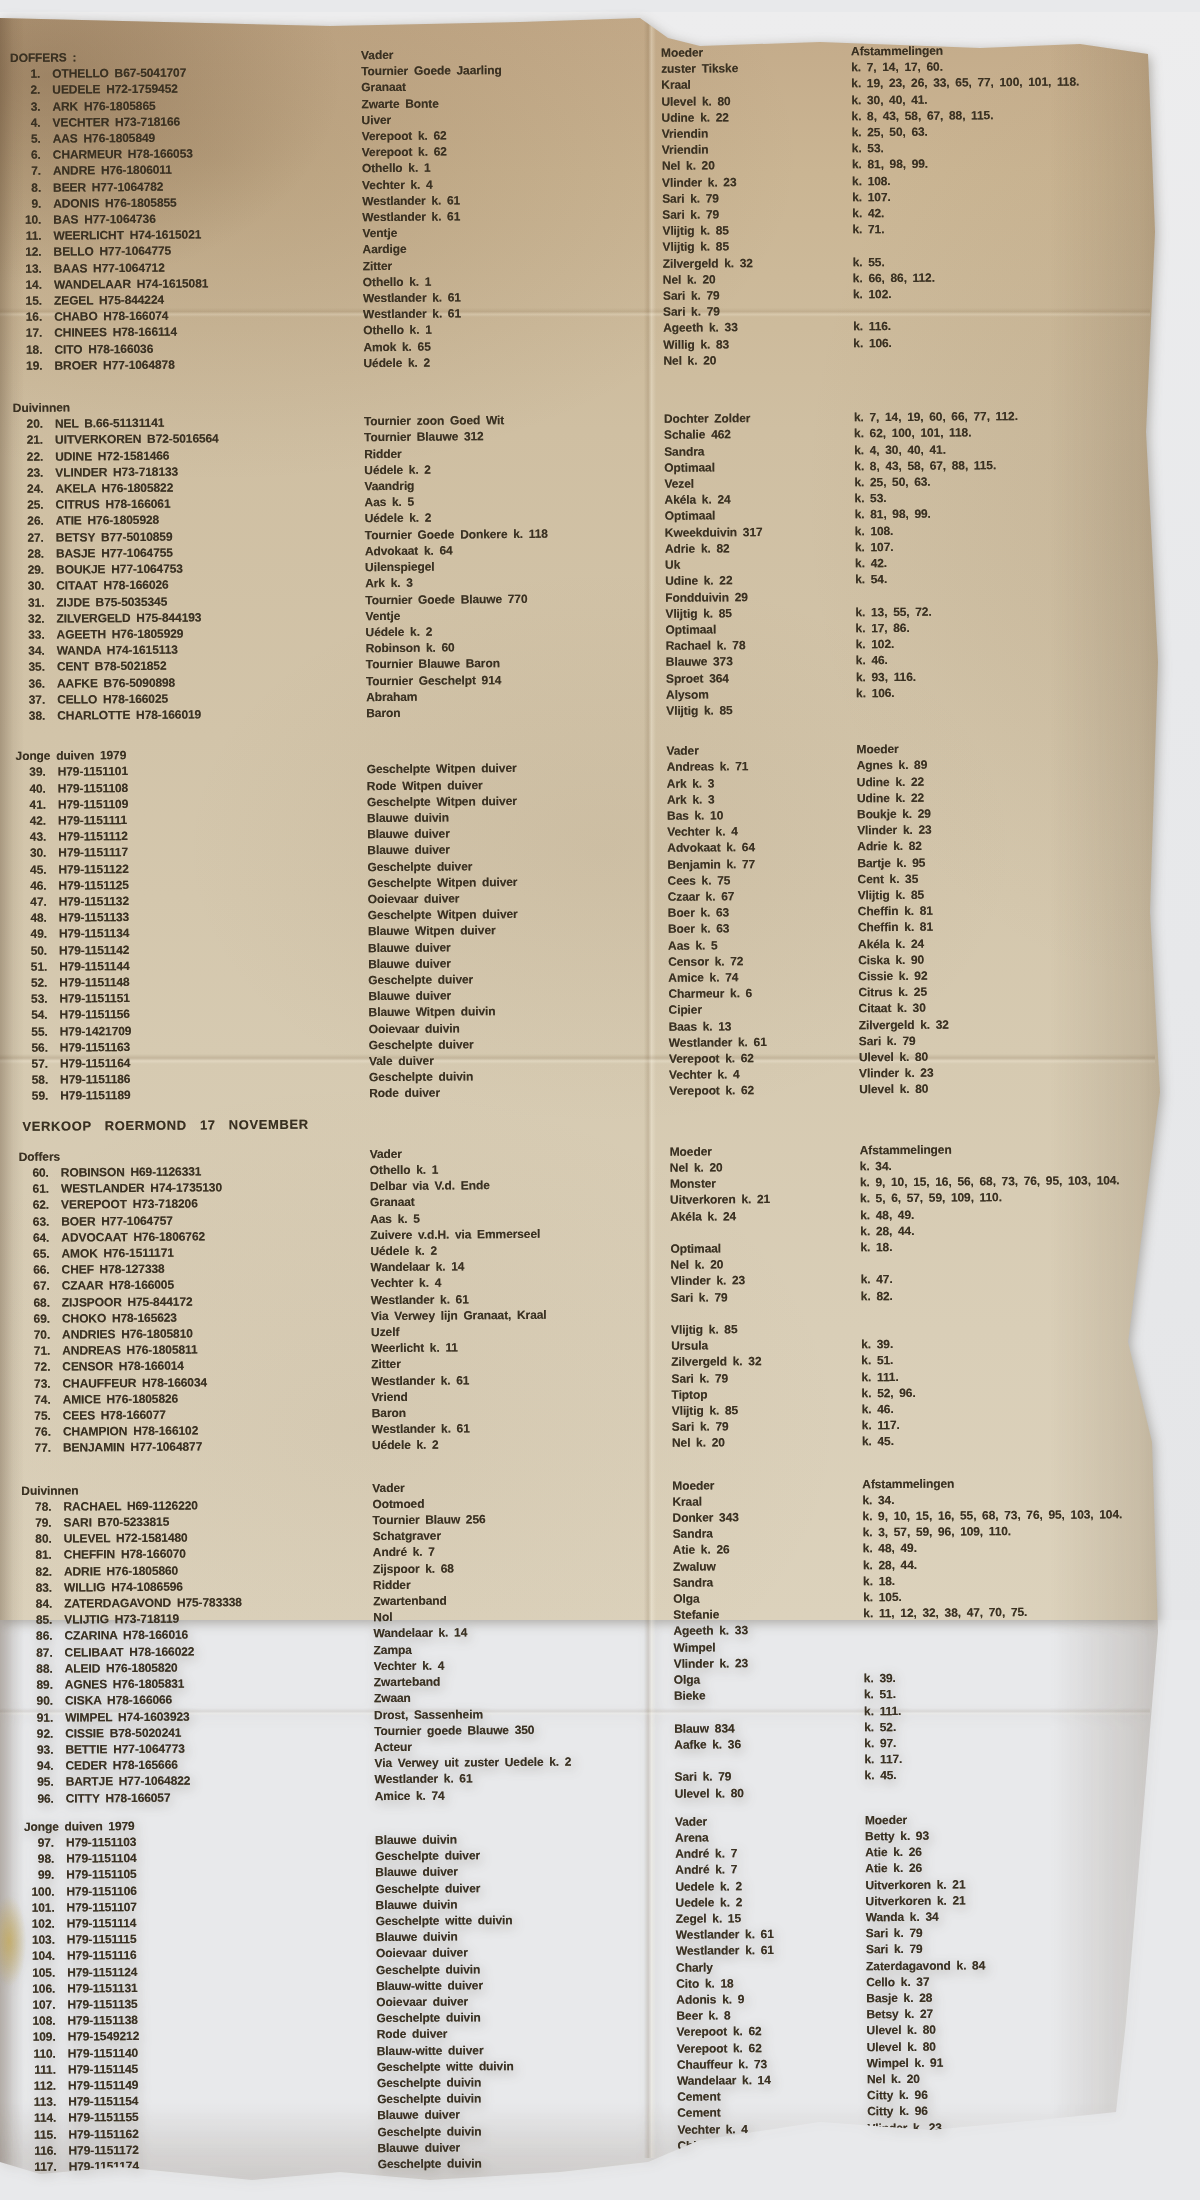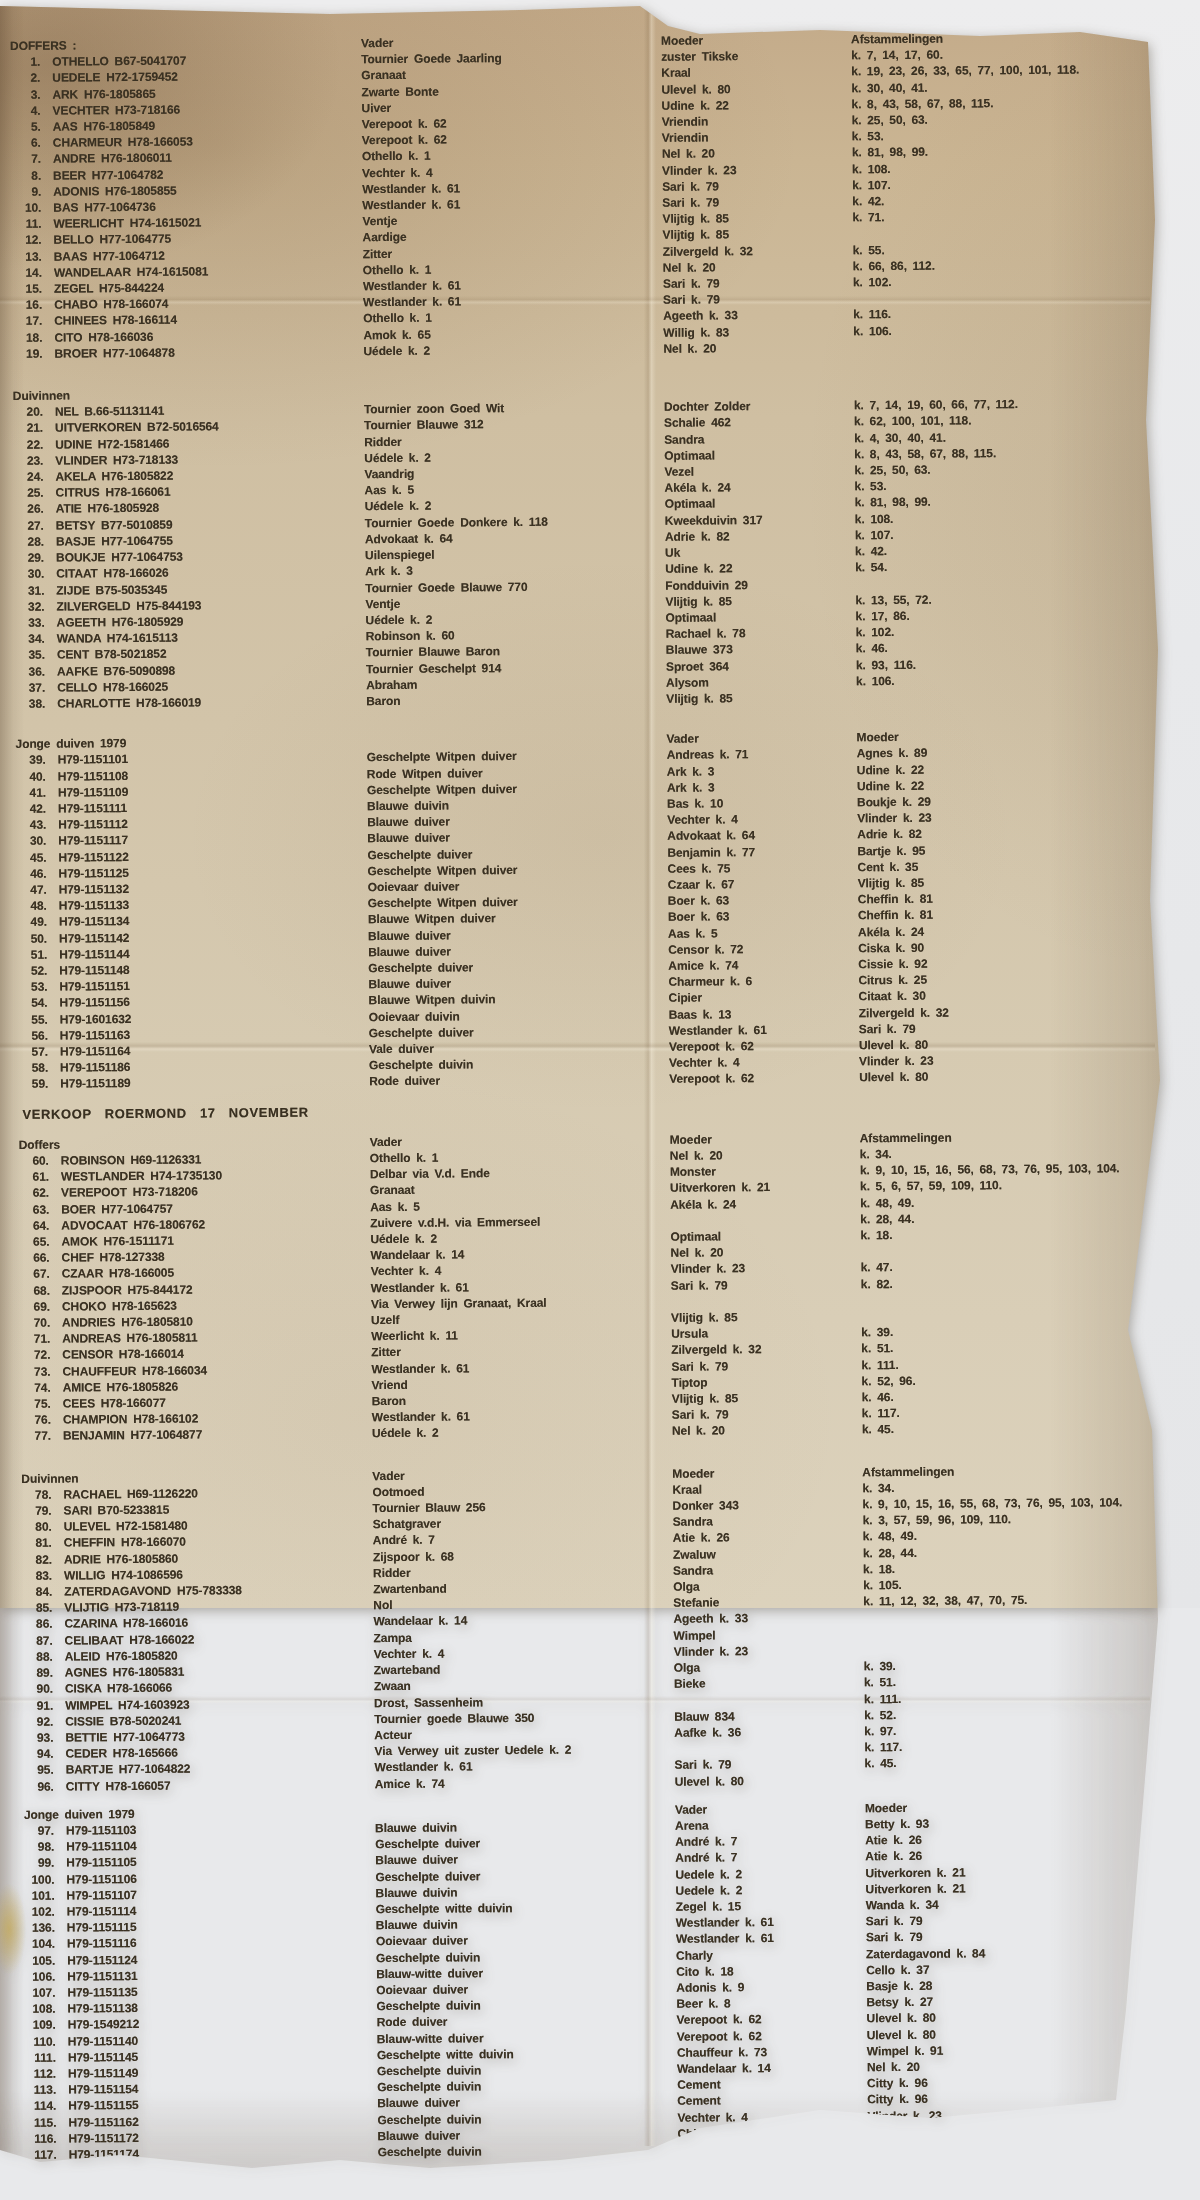--- a/index.html
+++ b/index.html
@@ -1,17 +1,17 @@
 <!DOCTYPE html>
 <html><head>
 <meta charset="utf-8">
 <style>
   html,body{margin:0;padding:0;}
   body{width:1200px;height:2200px;overflow:hidden;background:#e8e9eb;}
-  .photo{position:relative;width:1200px;height:1608px;background:linear-gradient(180deg,#ededee 0%,#e8e9eb 40%,#e5e6e8 100%);}
+  .photo{position:relative;width:1200px;height:1608px;background:linear-gradient(180deg,#ededee 0%,#e8e9eb 40%,#e5e6e8 100%);margin-top:12px;}
   .paper-wrap{position:absolute;inset:0;filter:drop-shadow(2px 3px 6px rgba(70,62,48,.38));}
   .paper{position:absolute;inset:0;
     clip-path:polygon(0px 6px,330px 14px,520px 10px,640px 6px,668px 26px,700px 34px,820px 30px,980px 36px,1080px 32px,1148px 42px,1155px 220px,1146px 420px,1158px 650px,1150px 900px,1160px 1080px,1128px 1330px,1152px 1430px,1158px 1620px,1140px 1840px,1126px 2010px,1116px 2100px,1040px 2108px,930px 2118px,820px 2110px,700px 2128px,648px 2150px,560px 2160px,430px 2168px,340px 2160px,252px 2168px,120px 2155px,40px 2162px,0px 2150px);
     background:
       radial-gradient(420px 300px at 4% 4%, rgba(88,60,34,.30), transparent 70%),
       radial-gradient(900px 500px at 18% 9%, rgba(120,85,50,.20), transparent 65%),
       radial-gradient(500px 700px at 96% 30%, rgba(120,90,55,.10), transparent 70%),
       radial-gradient(600px 400px at 50% 52%, rgba(125,95,60,.08), transparent 70%),
       radial-gradient(700px 500px at 30% 88%, rgba(130,100,60,.06), transparent 70%),
       linear-gradient(180deg,#c3aa89 0%,#cab593 10%,#cfbfa2 26%,#d2c4a9 45%,#d6cab1 65%,#d9ceb7 82%,#dcd2bc 100%);}
@@ -395,21 +395,21 @@
               <div class="c3">Charmeur k. 6</div>
               <div class="c4">Citrus k. 25</div>
             </div>
             <div class="row">
               <div class="c1"><span class="num">54.</span><span class="nm">H79-1151156</span></div>
               <div class="c2">Blauwe Witpen duivin</div>
               <div class="c3">Cipier</div>
               <div class="c4">Citaat k. 30</div>
             </div>
             <div class="row">
-              <div class="c1"><span class="num">55.</span><span class="nm">H79-1601632</span></div>
+              <div class="c1"><span class="num">55.</span><span class="nm">H79-1421709</span></div>
               <div class="c2">Ooievaar duivin</div>
               <div class="c3">Baas k. 13</div>
               <div class="c4">Zilvergeld k. 32</div>
             </div>
             <div class="row">
               <div class="c1"><span class="num">56.</span><span class="nm">H79-1151163</span></div>
               <div class="c2">Geschelpte duiver</div>
               <div class="c3">Westlander k. 61</div>
               <div class="c4">Sari k. 79</div>
             </div>
@@ -708,21 +708,21 @@
               <div class="c3">Uedele k. 2</div>
               <div class="c4">Uitverkoren k. 21</div>
             </div>
             <div class="row">
               <div class="c1"><span class="num">102.</span><span class="nm">H79-1151114</span></div>
               <div class="c2">Geschelpte witte duivin</div>
               <div class="c3">Zegel k. 15</div>
               <div class="c4">Wanda k. 34</div>
             </div>
             <div class="row">
-              <div class="c1"><span class="num">136.</span><span class="nm">H79-1151115</span></div>
+              <div class="c1"><span class="num">103.</span><span class="nm">H79-1151115</span></div>
               <div class="c2">Blauwe duivin</div>
               <div class="c3">Westlander k. 61</div>
               <div class="c4">Sari k. 79</div>
             </div>
             <div class="row">
               <div class="c1"><span class="num">104.</span><span class="nm">H79-1151116</span></div>
               <div class="c2">Ooievaar duiver</div>
               <div class="c3">Westlander k. 61</div>
               <div class="c4">Sari k. 79</div>
             </div>

